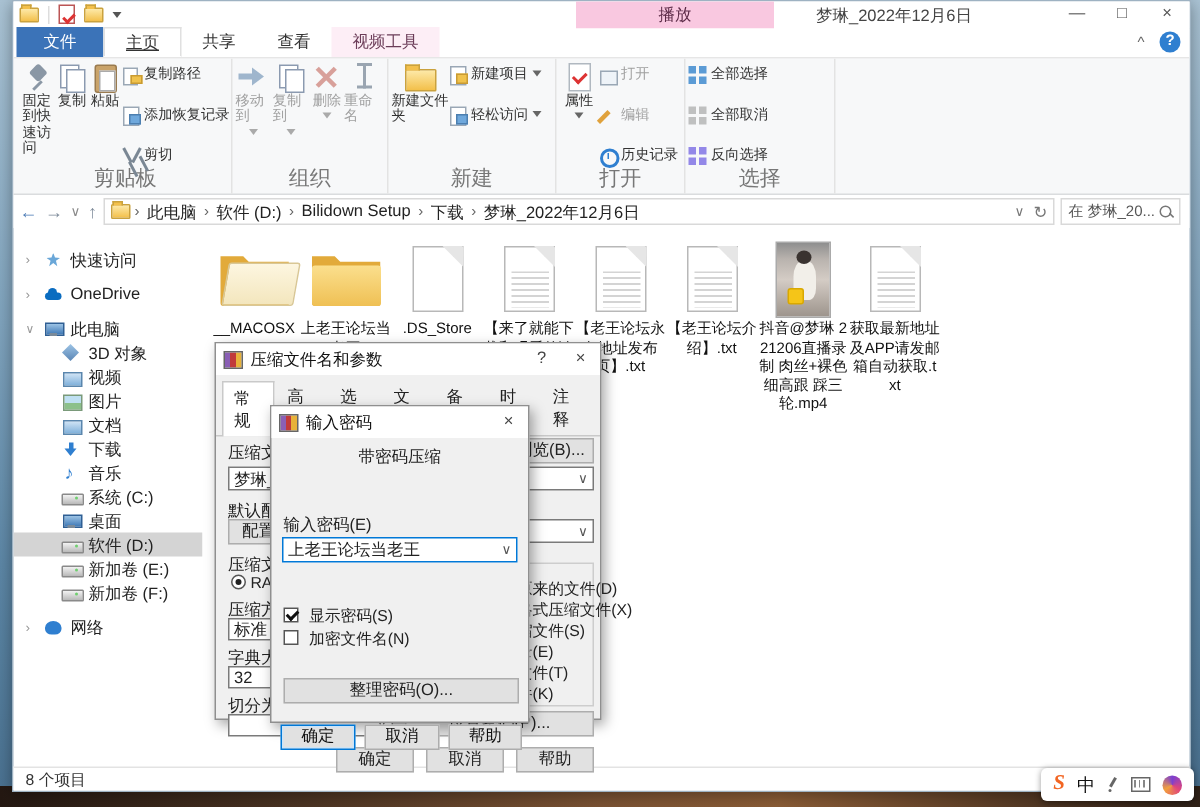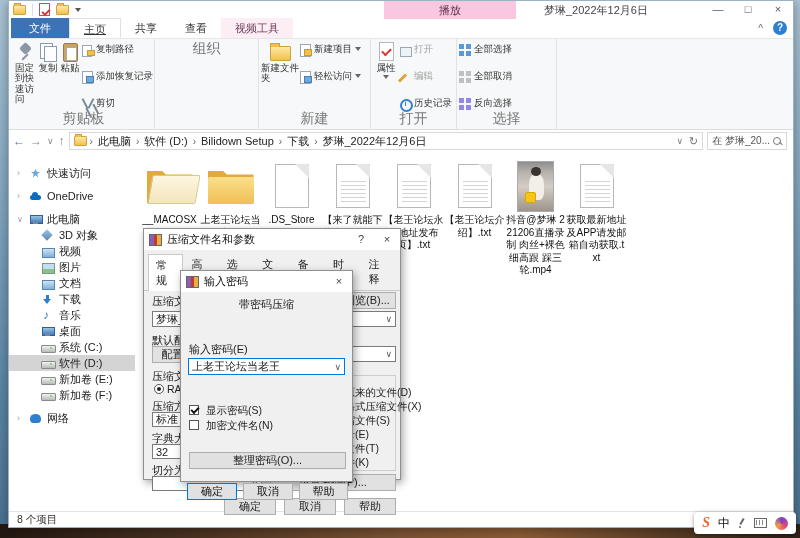--- a/index.html
+++ b/index.html
@@ -258,20 +258,41 @@
             <div class="smallbtn">
               <span class="sicon i-cut"></span>
               <span>剪切</span>
             </div>
           </div>
         </div>
         <div class="rgroup-label">剪贴板</div>
       </div>
 
       <div class="rgroup" style="width:104px">
+        <div class="rgroup-body">
+          <div class="bigbtn dis" style="width:26px">
+            <span class="bicon i-moveto"></span>
+            <span>移动到</span>
+              <span class="caret-d"></span>
+          </div>
+          <div class="bigbtn dis" style="width:26px">
+            <span class="bicon i-copy"></span>
+            <span>复制到</span>
+              <span class="caret-d"></span>
+          </div>
+          <div class="bigbtn dis" style="width:24px">
+            <span class="bicon i-del"></span>
+            <span>删除</span>
+              <span class="caret-d"></span>
+          </div>
+          <div class="bigbtn dis" style="width:28px">
+            <span class="bicon i-rename"></span>
+            <span>重命名</span>
+          </div>
+        </div>
         <div class="rgroup-label">组织</div>
       </div>
 
       <div class="rgroup" style="width:112px">
         <div class="rgroup-body">
           <div class="bigbtn" style="width:38px">
             <span class="bicon i-newfolder"></span>
             <span>新建文件夹</span>
           </div>
           <div class="smallcol">
@@ -401,26 +422,26 @@
         </div>
         <div class="side-item lvl1">
           <span class="sic sic-down"></span>
           <span>下载</span>
         </div>
         <div class="side-item lvl1">
           <span class="sic sic-music"></span>
           <span>音乐</span>
         </div>
         <div class="side-item lvl1">
+          <span class="sic sic-drive"></span>
+          <span>系统 (C:)</span>
+        </div>
+        <div class="side-item lvl1">
           <span class="sic sic-pc"></span>
           <span>桌面</span>
-        </div>
-        <div class="side-item lvl1">
-          <span class="sic sic-drive"></span>
-          <span>系统 (C:)</span>
         </div>
         <div class="side-item lvl1 sel">
           <span class="sic sic-drive"></span>
           <span>软件 (D:)</span>
         </div>
         <div class="side-item lvl1">
           <span class="sic sic-drive"></span>
           <span>新加卷 (E:)</span>
         </div>
         <div class="side-item lvl1">

